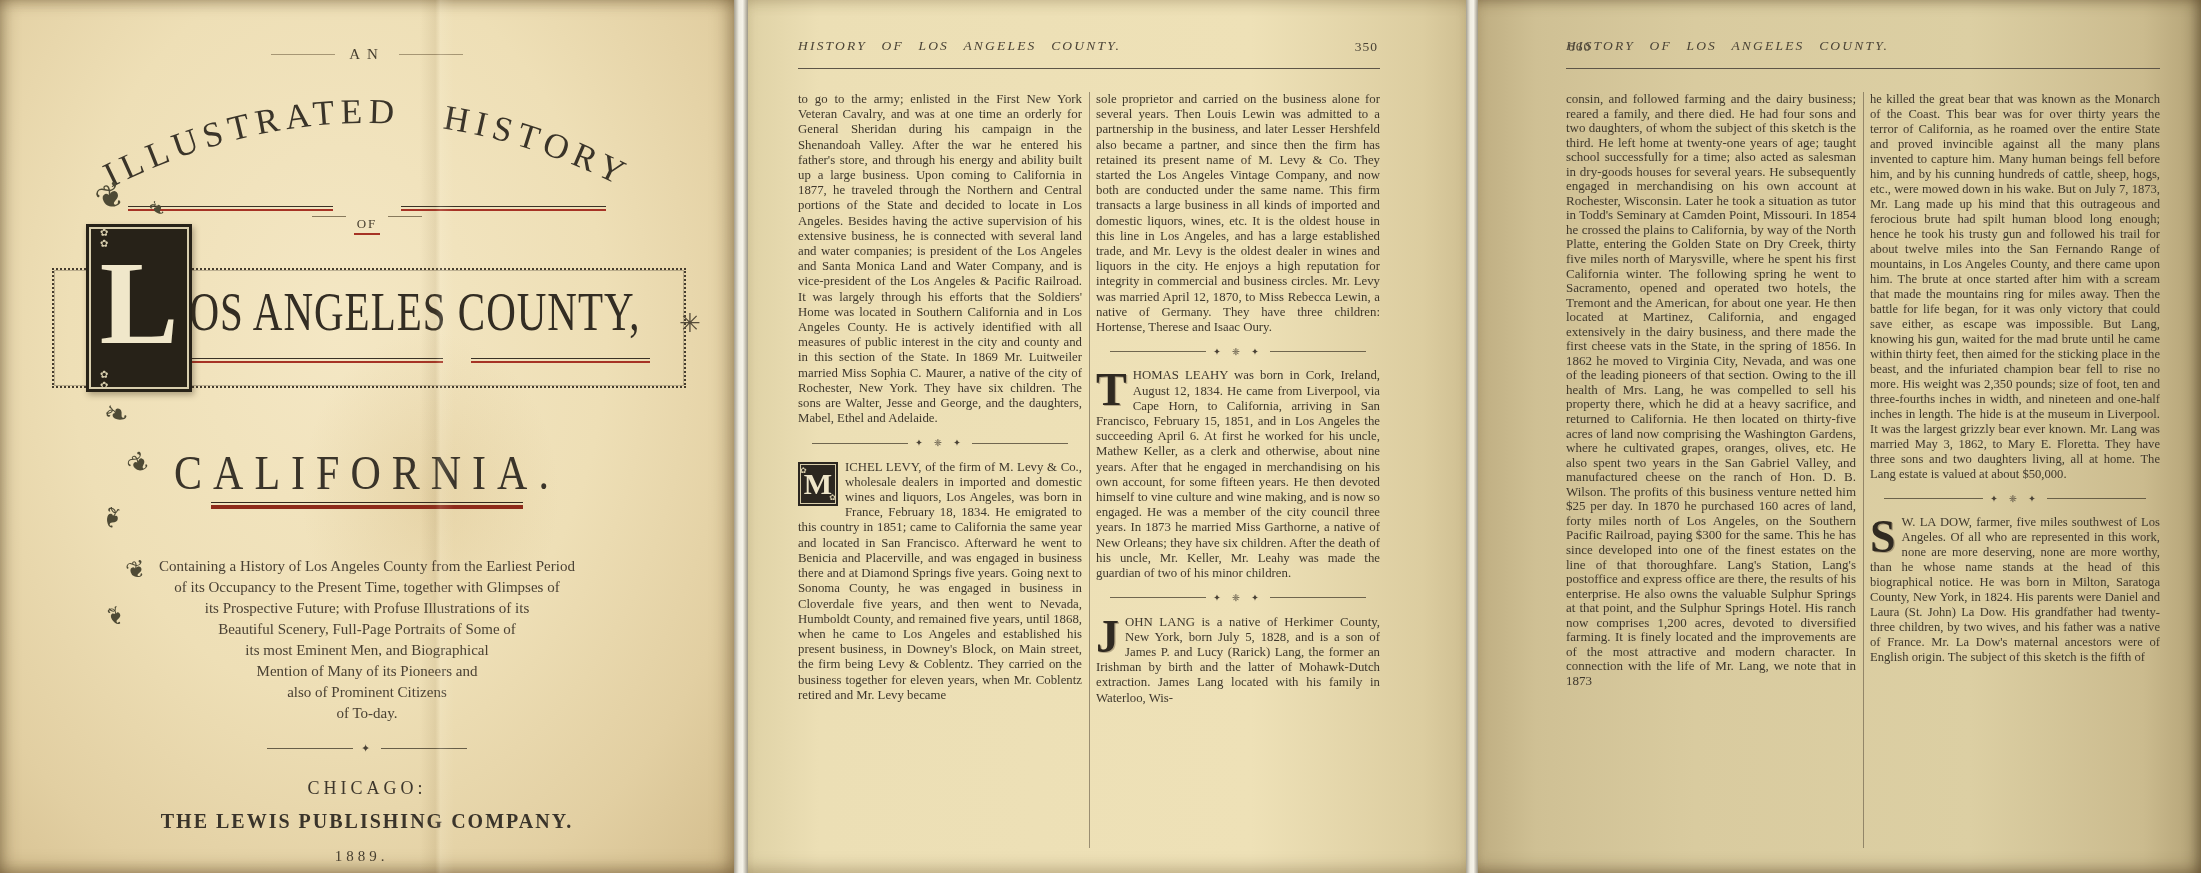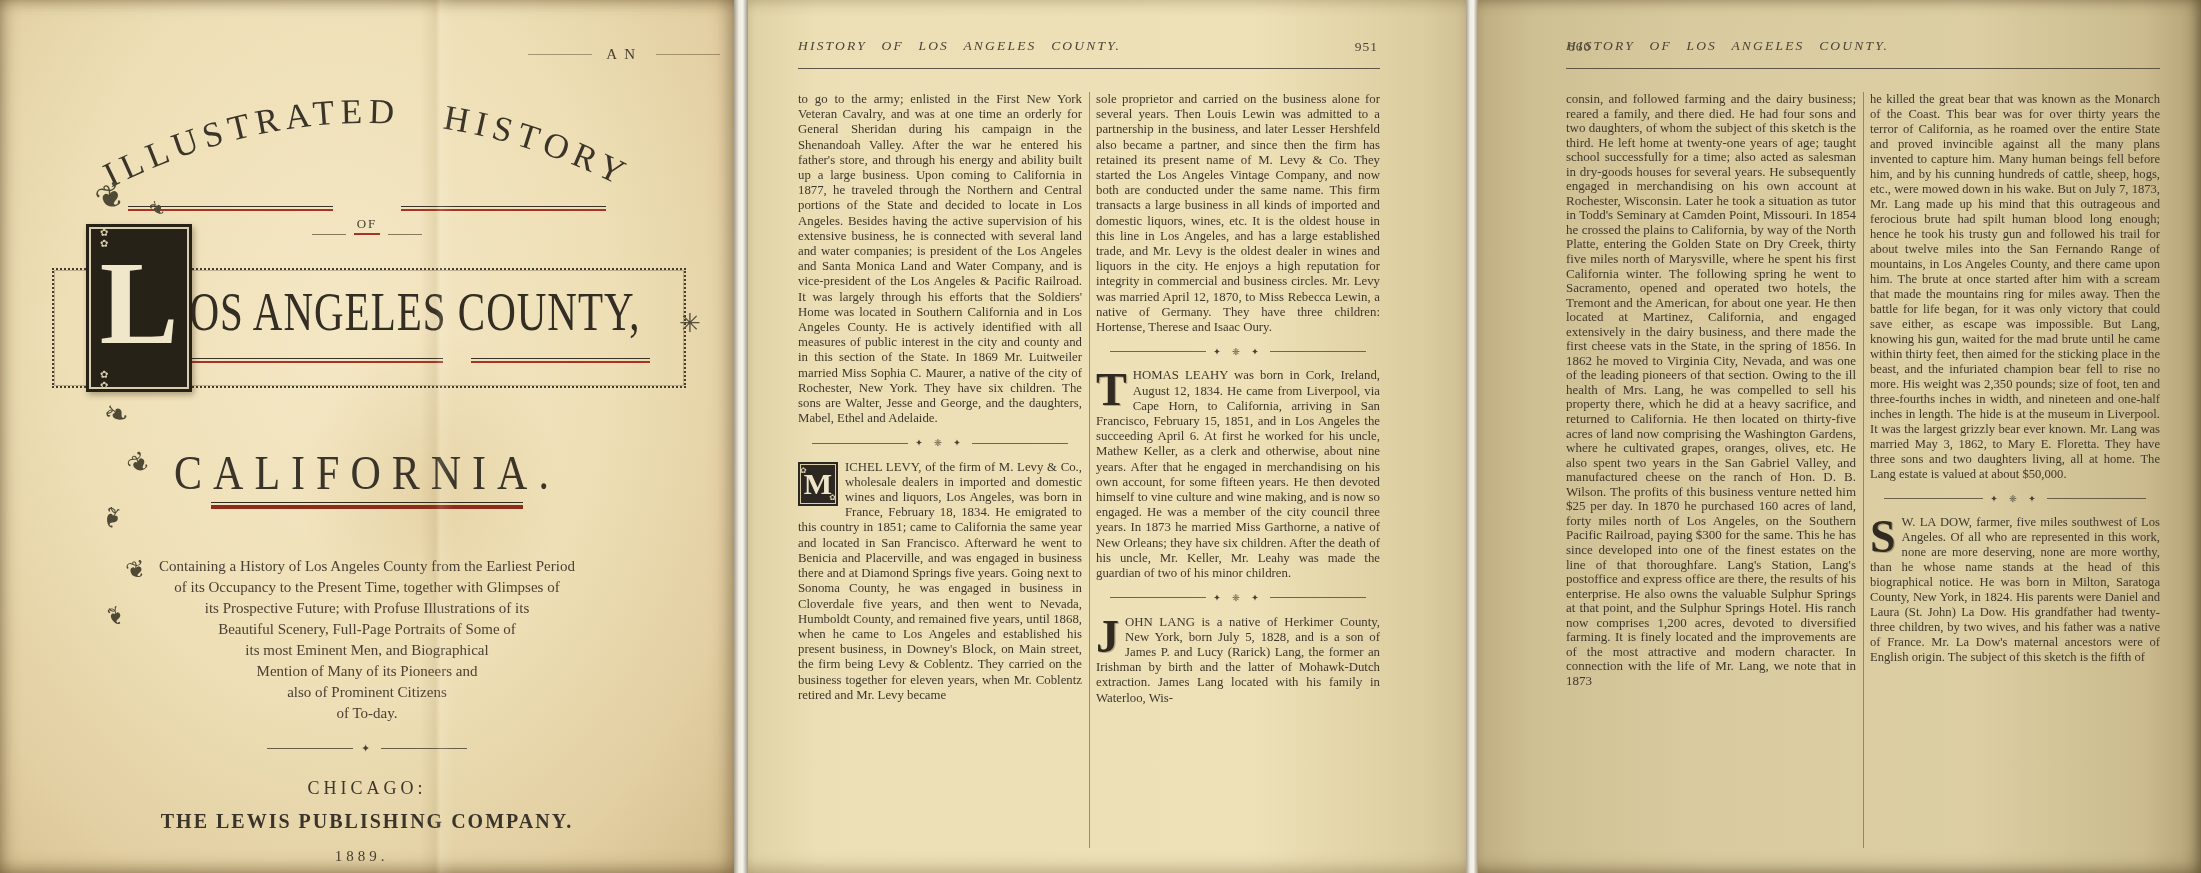--- a/index.html
+++ b/index.html
@@ -64,27 +64,27 @@
     box-shadow:inset 0 0 0 2px #2c2720, inset 0 0 0 3px #d8cda9;position:relative;}
   .dropcap.tile::before,.dropcap.tile::after{content:"✿";position:absolute;font-size:8px;color:#d8cda9;
     font-family:"DejaVu Sans",sans-serif;font-weight:normal;}
   .dropcap.tile::before{left:2px;top:1px;}
   .dropcap.tile::after{right:2px;bottom:0;}
   .dropcap.ornate{font-size:46px;line-height:40px;margin:2px 6px 0 0;color:#302a21;
     text-shadow:1.2px 1.2px 0 rgba(110,95,70,.45);font-weight:bold;}
 
   
   .tp{position:absolute;left:0;top:0;width:734px;height:873px;}
-  .tp-an{position:absolute;left:0;right:0;top:46px;display:flex;align-items:center;justify-content:flex-end;}
+  .tp-an{position:absolute;left:0;right:0;top:46px;display:flex;align-items:center;justify-content:center;}
   .tp-an .sline{width:64px;border-top:1px solid rgba(105,90,60,.55);height:0;margin:0 14px;}
   .tp-an .an{font-size:15px;letter-spacing:7px;color:#463e2f;}
   .arch{position:absolute;left:42px;top:70px;width:650px;height:150px;}
   .archrules{position:absolute;left:0;right:0;top:206px;display:flex;justify-content:center;}
   .archrules .seg{width:205px;height:2px;border-top:1px solid #3a3226;border-bottom:2.5px solid #a63325;margin:0 34px;}
-  .tp-of{position:absolute;left:0;right:0;top:216px;display:flex;align-items:flex-end;justify-content:center;}
+  .tp-of{position:absolute;left:0;right:0;top:216px;display:flex;align-items:flex-start;justify-content:center;}
   .tp-of .sline{width:34px;border-top:1px solid rgba(90,75,50,.7);margin:0 8px;}
   .tp-of .of{font-size:13px;letter-spacing:2px;color:#463e2f;border-bottom:2px solid #a63325;padding:0 3px 1px;}
 
   .frame{position:absolute;left:52px;top:268px;width:630px;height:116px;
     border:2.5px dotted #453c2e;box-shadow:inset 0 0 0 1px rgba(70,60,45,.30);}
   .county{position:absolute;left:118px;right:26px;top:10px;text-align:center;white-space:nowrap;
     font-size:41px;color:#332d23;letter-spacing:1px;transform:scaleY(1.32);transform-origin:top;}
   .county-rules{position:absolute;left:120px;right:34px;top:88px;display:flex;gap:28px;}
   .county-rules .seg{height:2px;border-top:1px solid #3a3226;border-bottom:2.5px solid #a63325;}
   .county-rules .seg.a{flex:1.5;}
@@ -195,21 +195,21 @@
       <div class="tp-year">1889.</div>
     </div>
   </div>
 
   <div class="gutter gutter1"></div>
 
   <div class="page page2">
     <div class="textblock p2block">
       <div class="runhead">
         <div class="title">HISTORY OF LOS ANGELES COUNTY.</div>
-        <div class="folio folio-right">951</div>
+        <div class="folio folio-right">350</div>
         <div class="rule"></div>
       </div>
       <div class="cols">
         <div class="col">
           <p>to go to the army; enlisted in the First New York Veteran Cavalry, and was at one time an orderly for General Sheridan during his campaign in the Shenandoah Valley.  After the war he entered his father's store, and through his energy and ability built up a large business.  Upon coming to California in 1877, he traveled through the Northern and Central portions of the State and decided to locate in Los Angeles.  Besides having the active supervision of his extensive business, he is connected with several land and water companies; is president of the Los Angeles and Santa Monica Land and Water Company, and is vice-president of the Los Angeles &amp; Pacific Railroad.  It was largely through his efforts that the Soldiers' Home was located in Southern California and in Los Angeles County.  He is actively identified with all measures of public interest in the city and county and in this section of the State.  In 1869 Mr. Luitweiler married Miss Sophia C. Maurer, a native of the city of Rochester, New York.  They have six children.  The sons are Walter, Jesse and George, and the daughters, Mabel, Ethel and Adelaide.</p>
           <div class="divider">
             <span class="dline"></span>
             <span class="dglyph">✦ ❈ ✦</span>
             <span class="dline"></span>
           </div>

